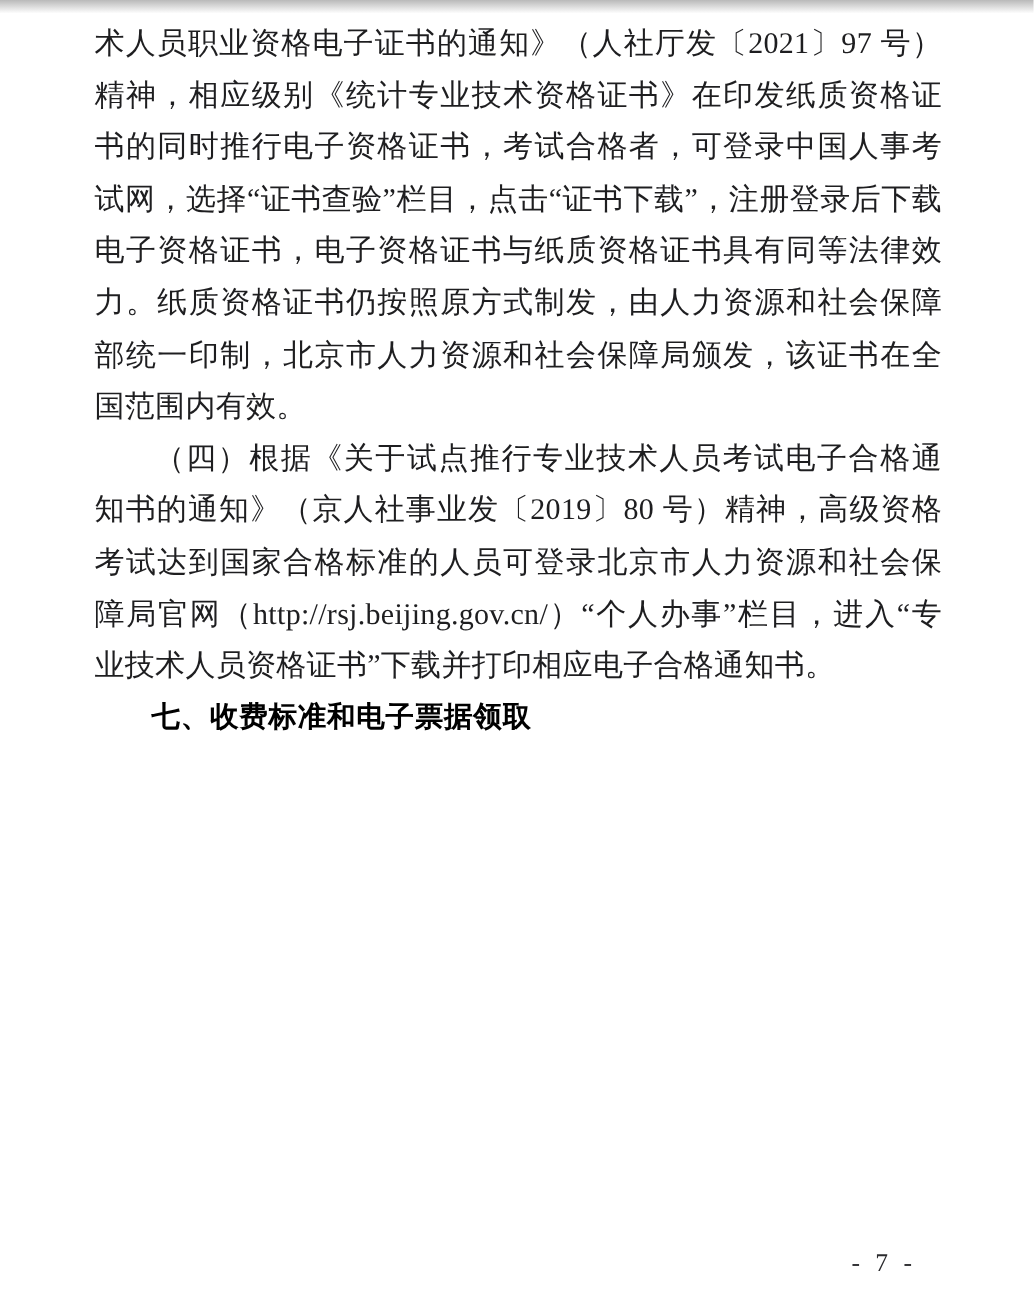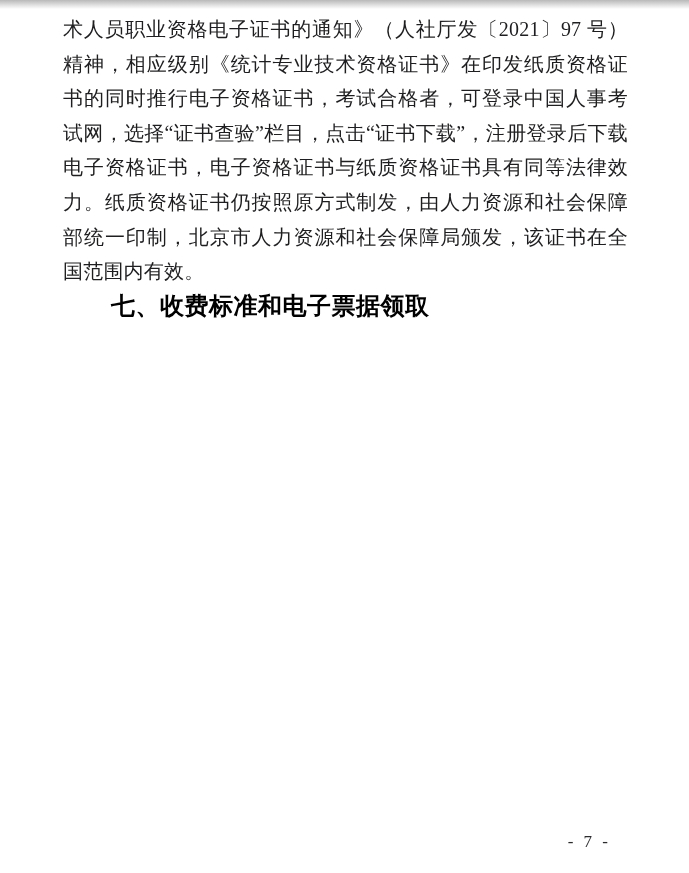--- a/index.html
+++ b/index.html
@@ -38,21 +38,21 @@
   .para {
     margin: 0;
     text-indent: 2em;
   }
   .para.flush {
     text-indent: 0;
   }
   .section-heading {
     margin: 0;
     text-indent: 2em;
-    font-size: 24px;
+    font-size: 19px;
     line-height: 34.6px;
     font-weight: 700;
     color: #000000;
     font-family: "Liberation Sans", "DejaVu Sans", sans-serif;
     letter-spacing: 0.5px;
   }
   .page-footer {
     position: absolute;
     right: 78px;
     bottom: 21px;
@@ -62,16 +62,17 @@
     font-family: "Liberation Serif", "DejaVu Serif", serif;
   }
 </style>
 </head>
 <body>
 
 <div class="scan-edge-top"></div>
 
 <div class="doc-body">
   <p class="para flush">术人员职业资格电子证书的通知》（人社厅发〔2021〕97 号）精神，相应级别《统计专业技术资格证书》在印发纸质资格证书的同时推行电子资格证书，考试合格者，可登录中国人事考试网，选择“证书查验”栏目，点击“证书下载”，注册登录后下载电子资格证书，电子资格证书与纸质资格证书具有同等法律效力。纸质资格证书仍按照原方式制发，由人力资源和社会保障部统一印制，北京市人力资源和社会保障局颁发，该证书在全国范围内有效。</p>
+  <p class="para">（四）根据《关于试点推行专业技术人员考试电子合格通知书的通知》（京人社事业发〔2019〕80 号）精神，高级资格考试达到国家合格标准的人员可登录北京市人力资源和社会保障局官网（http://rsj.beijing.gov.cn/）“个人办事”栏目，进入“专业技术人员资格证书”下载并打印相应电子合格通知书。</p>
   <h2 class="section-heading">七、收费标准和电子票据领取</h2>
 </div>
 
 <div class="page-footer">- 7 -</div>
 
 </body></html>

